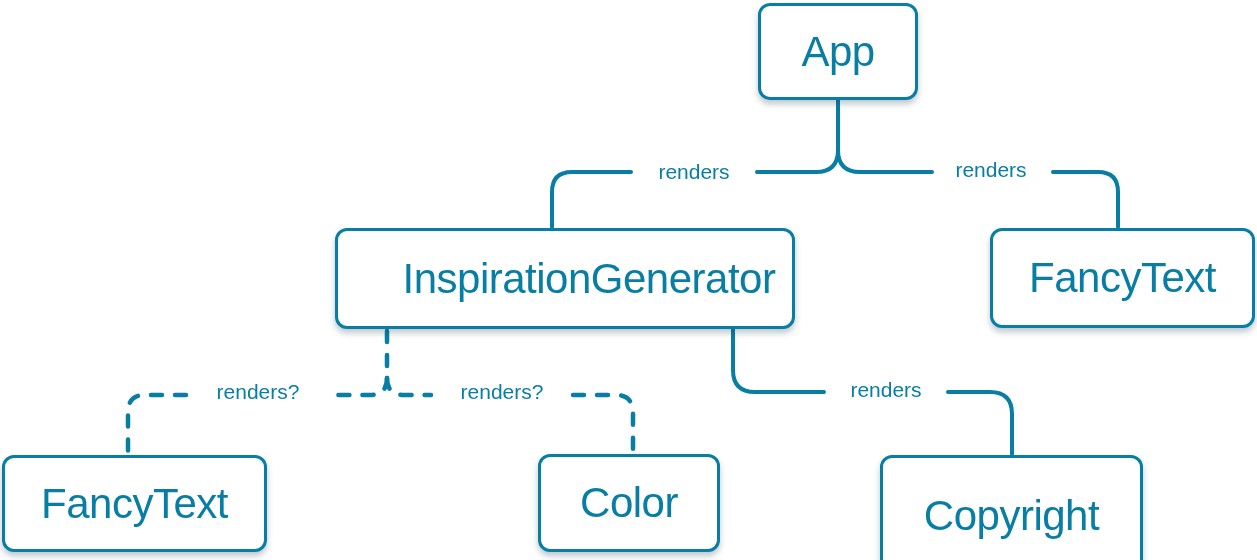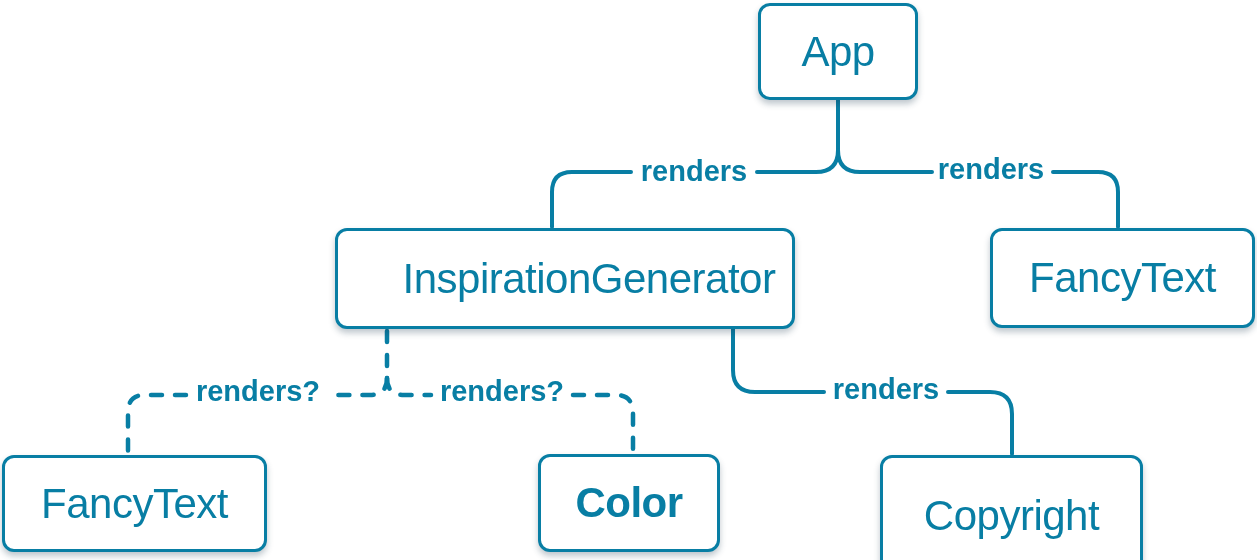--- a/index.html
+++ b/index.html
@@ -16,28 +16,28 @@
   .node {
     position:absolute; background:var(--node-bg);
     border:3px solid var(--accent); border-radius:12px;
     box-shadow:0 4px 6px rgba(25,55,75,0.28);
     display:flex; align-items:center; justify-content:center;
     color:var(--accent); font-size:42px; font-weight:500; letter-spacing:-0.5px;
     white-space:nowrap;
   }
   .edge-label {
     position:absolute; transform:translate(-50%,-50%);
-    color:var(--accent); font-size:29px; font-weight:700; white-space:nowrap;
+    color:var(--accent); font-size:21px; font-weight:400; white-space:nowrap;
     line-height:1;
   }
   .n-app        { left:758px;  top:3px;   width:160px; height:97px; }
   .n-ig         { left:335px;  top:228px; width:460px; height:101px;padding-left:48px; }
   .n-ft-top     { left:990px;  top:228px; width:265px; height:100px; }
   .n-ft-bottom  { left:2px;    top:455px; width:265px; height:97px; }
-  .n-color      { left:538px;  top:454px; width:182px; height:98px;font-weight:bold; }
+  .n-color      { left:538px;  top:454px; width:182px; height:98px; }
   .n-copyright  { left:880px;  top:455px; width:263px; height:121px; }
   .l-1 { left:694px; top:171px; }
   .l-2 { left:991px; top:169px; }
   .l-3 { left:258px; top:391px; }
   .l-4 { left:502px; top:391px; }
   .l-5 { left:886px; top:389px; }
 </style>
 </head>
 <body>
 

